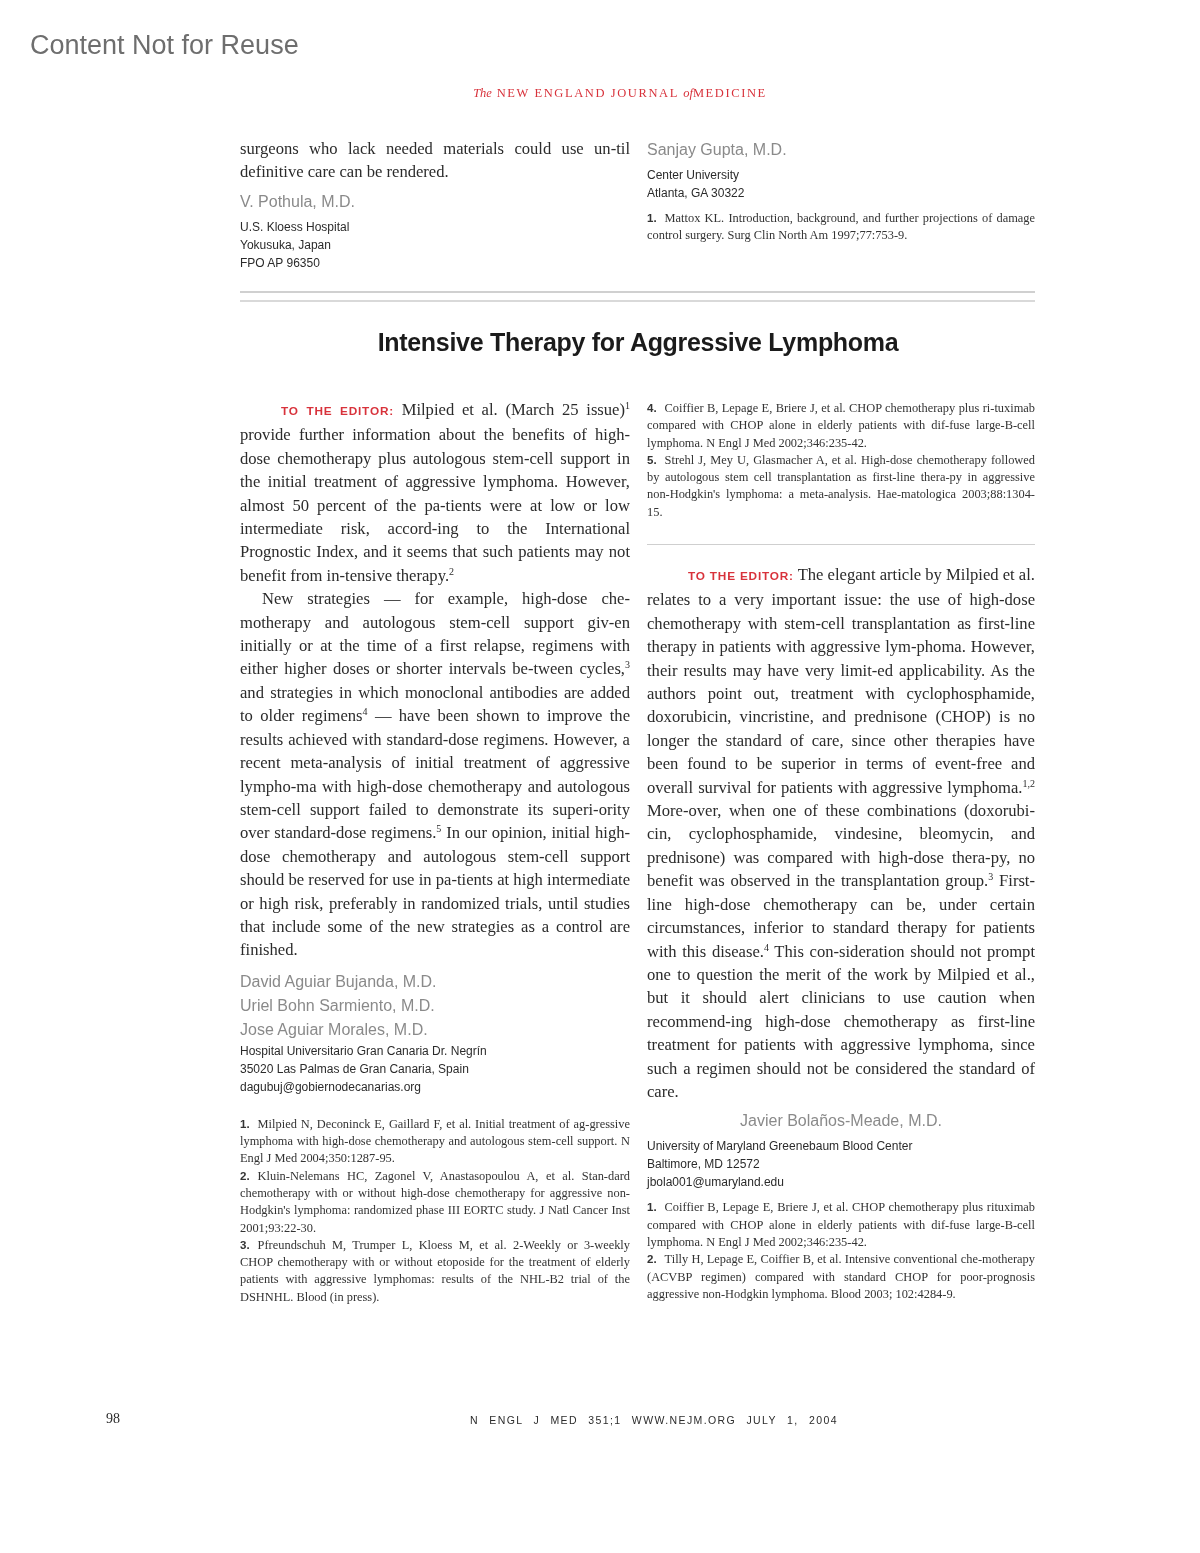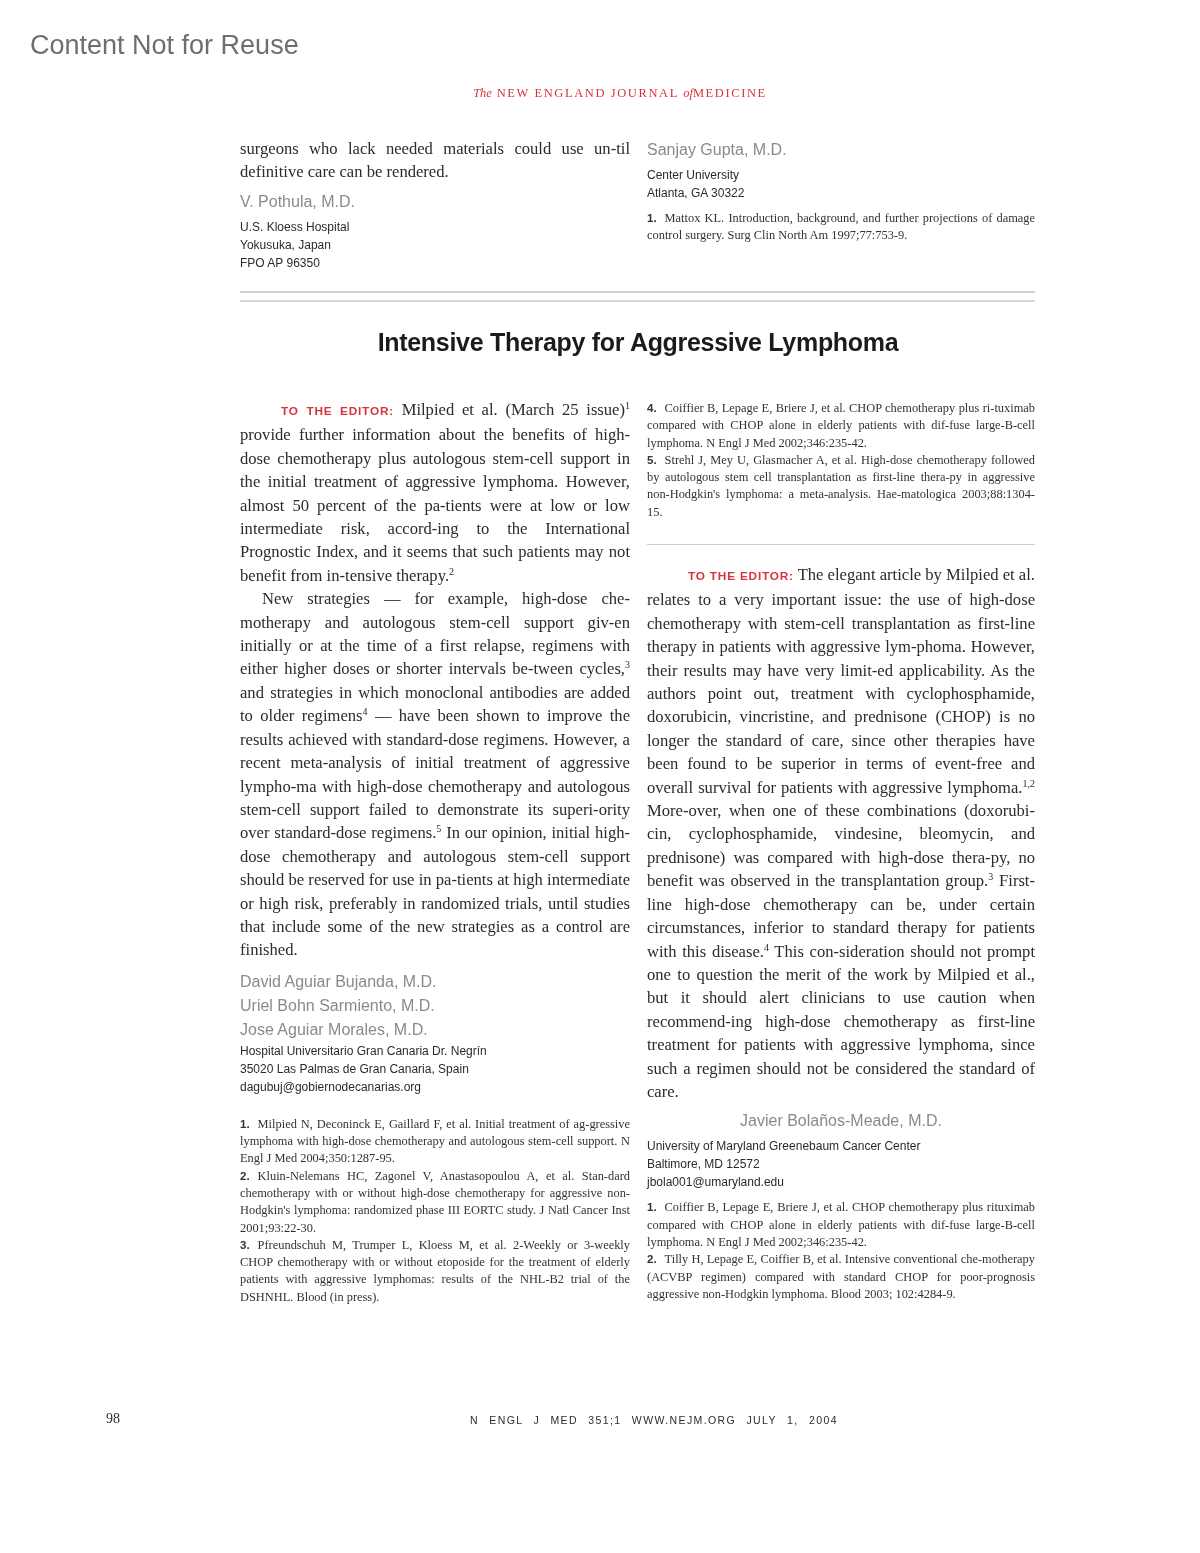--- a/index.html
+++ b/index.html
@@ -82,21 +82,21 @@
   <p class="refs"><span class="num">4.</span><span>Coiffier B, Lepage E, Briere J, et al. CHOP chemotherapy plus ri-tuximab compared with CHOP alone in elderly patients with dif-fuse large-B-cell lymphoma. N Engl J Med 2002;346:235-42.</span></p>
   <p class="refs"><span class="num">5.</span><span>Strehl J, Mey U, Glasmacher A, et al. High-dose chemotherapy followed by autologous stem cell transplantation as first-line thera-py in aggressive non-Hodgkin's lymphoma: a meta-analysis. Hae-matologica 2003;88:1304-15.</span></p>
 </div>
 
 <div class="rule-thin"></div>
 
 <div class="col col-right" style="top:563px;">
   <p class="body-text"><span class="kicker">TO THE EDITOR:</span><span> The elegant article by Milpied et al. relates to a very important issue: the use of high-dose chemotherapy with stem-cell transplantation as first-line therapy in patients with aggressive lym-phoma. However, their results may have very limit-ed applicability. As the authors point out, treatment with cyclophosphamide, doxorubicin, vincristine, and prednisone (CHOP) is no longer the standard of care, since other therapies have been found to be superior in terms of event-free and overall survival for patients with aggressive lymphoma.</span><sup>1,2</sup><span> More-over, when one of these combinations (doxorubi-cin, cyclophosphamide, vindesine, bleomycin, and prednisone) was compared with high-dose thera-py, no benefit was observed in the transplantation group.</span><sup>3</sup><span> First-line high-dose chemotherapy can be, under certain circumstances, inferior to standard therapy for patients with this disease.</span><sup>4</sup><span> This con-sideration should not prompt one to question the merit of the work by Milpied et al., but it should alert clinicians to use caution when recommend-ing high-dose chemotherapy as first-line treatment for patients with aggressive lymphoma, since such a regimen should not be considered the standard of care.</span></p>
   <p class="author" style="margin-top:6px;text-align:center;">Javier Bolaños-Meade, M.D.</p>
   <div style="margin-top:4px;">
-    <p class="affil">University of Maryland Greenebaum Cancer Center</p>
+    <p class="affil">University of Maryland Greenebaum Blood Center</p>
     <p class="affil">Baltimore, MD 12572</p>
     <p class="affil">jbola001@umaryland.edu</p>
   </div>
   <div style="margin-top:8px;">
     <p class="refs"><span class="num">1.</span><span>Coiffier B, Lepage E, Briere J, et al. CHOP chemotherapy plus rituximab compared with CHOP alone in elderly patients with dif-fuse large-B-cell lymphoma. N Engl J Med 2002;346:235-42.</span></p>
     <p class="refs"><span class="num">2.</span><span>Tilly H, Lepage E, Coiffier B, et al. Intensive conventional che-motherapy (ACVBP regimen) compared with standard CHOP for poor-prognosis aggressive non-Hodgkin lymphoma. Blood 2003; 102:4284-9.</span></p>
   </div>
 </div>
 
 <div class="footer-page">98</div>

